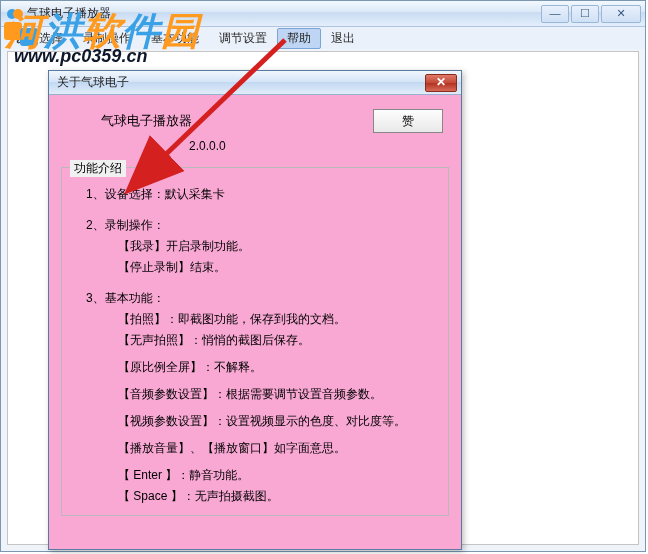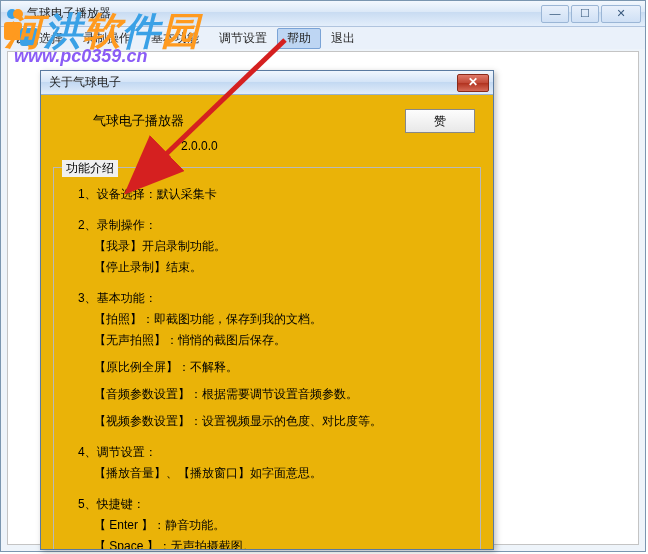--- a/index.html
+++ b/index.html
@@ -63,39 +63,39 @@
     font-family:"Microsoft YaHei",sans-serif;
     font-style:italic;
     letter-spacing:1px;
     pointer-events:none;
     z-index:50;
   }
   .watermark .c1{color:#ff9a1f;}
   .watermark .c2{color:#3aa1e6;}
   .watermark-url{
     position:absolute; left:14px; top:46px;
-    font-size:18px; font-weight:bold; color:#8b5cf6;
+    font-size:18px; font-weight:bold; color:#0f172a;
     font-style:italic;
     z-index:50;
   }
   .wm-icon{
     position:absolute; left:0; top:20px; width:48px; height:30px; z-index:49;
   }
   
   .arrow-svg{
     position:absolute; left:0; top:0;
     width:648px; height:554px;
     pointer-events:none;
     z-index:60;
   }
   
   .about-dialog{
-    position:absolute; left:40px; top:70px;
-    width:454px; height:480px;
-    background:#eab308;
+    position:absolute; left:48px; top:70px;
+    width:414px; height:480px;
+    background:#f9a8d4;
     border:1px solid #5a7aa0;
     box-shadow:2px 2px 6px rgba(0,0,0,.25);
     z-index:40;
   }
   .about-titlebar{
     height:24px;
     background:linear-gradient(#f0f6fd,#d4e4f7 48%,#c3d9f2 50%,#e1ecf9);
     border-bottom:1px solid #97b2d0;
     display:flex; align-items:center; padding:0 4px 0 8px;
     font-size:12px; color:#1a1a1a;
@@ -133,21 +133,21 @@
     border:1px solid #b9b9b9;
     position:relative;
     padding:12px 10px 8px 10px;
   }
   .group-legend{
     position:absolute; top:-8px; left:8px;
     background:#f0f0f0; padding:0 4px;
   }
   .sec{ margin-left:14px; line-height:1.75; }
   .sec .h{ margin-top:4px;}
-  .sec .sub{ margin-left:16px;}
+  .sec .sub{ margin-left:32px;}
   .gap{ height:6px;}
 </style>
 </head>
 <body>
 
 <div class="main-window">
   <div class="main-titlebar">
     <span class="app-icon">
       <svg viewBox="0 0 16 16" width="16" height="16">
         <circle cx="5" cy="8" r="5" fill="#3aa1e6"></circle>
@@ -216,23 +216,21 @@
         <div class="h">3、基本功能：</div>
         <div class="sub">【拍照】：即截图功能，保存到我的文档。</div>
         <div class="sub">【无声拍照】：悄悄的截图后保存。</div>
         <div class="gap"></div>
         <div class="sub">【原比例全屏】：不解释。</div>
         <div class="gap"></div>
         <div class="sub">【音频参数设置】：根据需要调节设置音频参数。</div>
         <div class="gap"></div>
         <div class="sub">【视频参数设置】：设置视频显示的色度、对比度等。</div>
         <div class="gap"></div>
-        <div class="h">4、调节设置：</div>
         <div class="sub">【播放音量】、【播放窗口】如字面意思。</div>
         <div class="gap"></div>
-        <div class="h">5、快捷键：</div>
         <div class="sub">【 Enter 】：静音功能。</div>
         <div class="sub">【 Space 】：无声拍摄截图。</div>
 
       </div>
     </div>
   </div>
 </div>
 
 </body></html>

